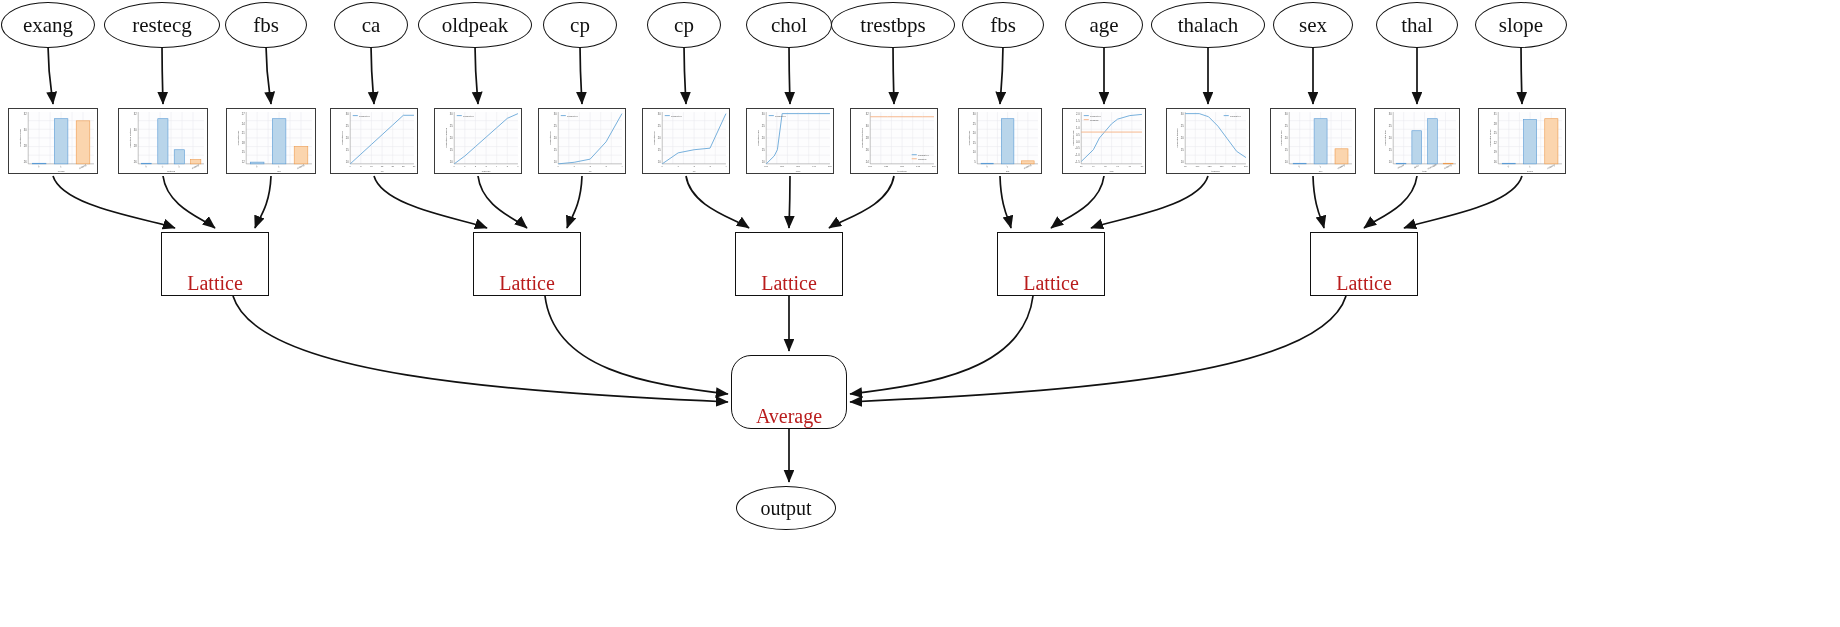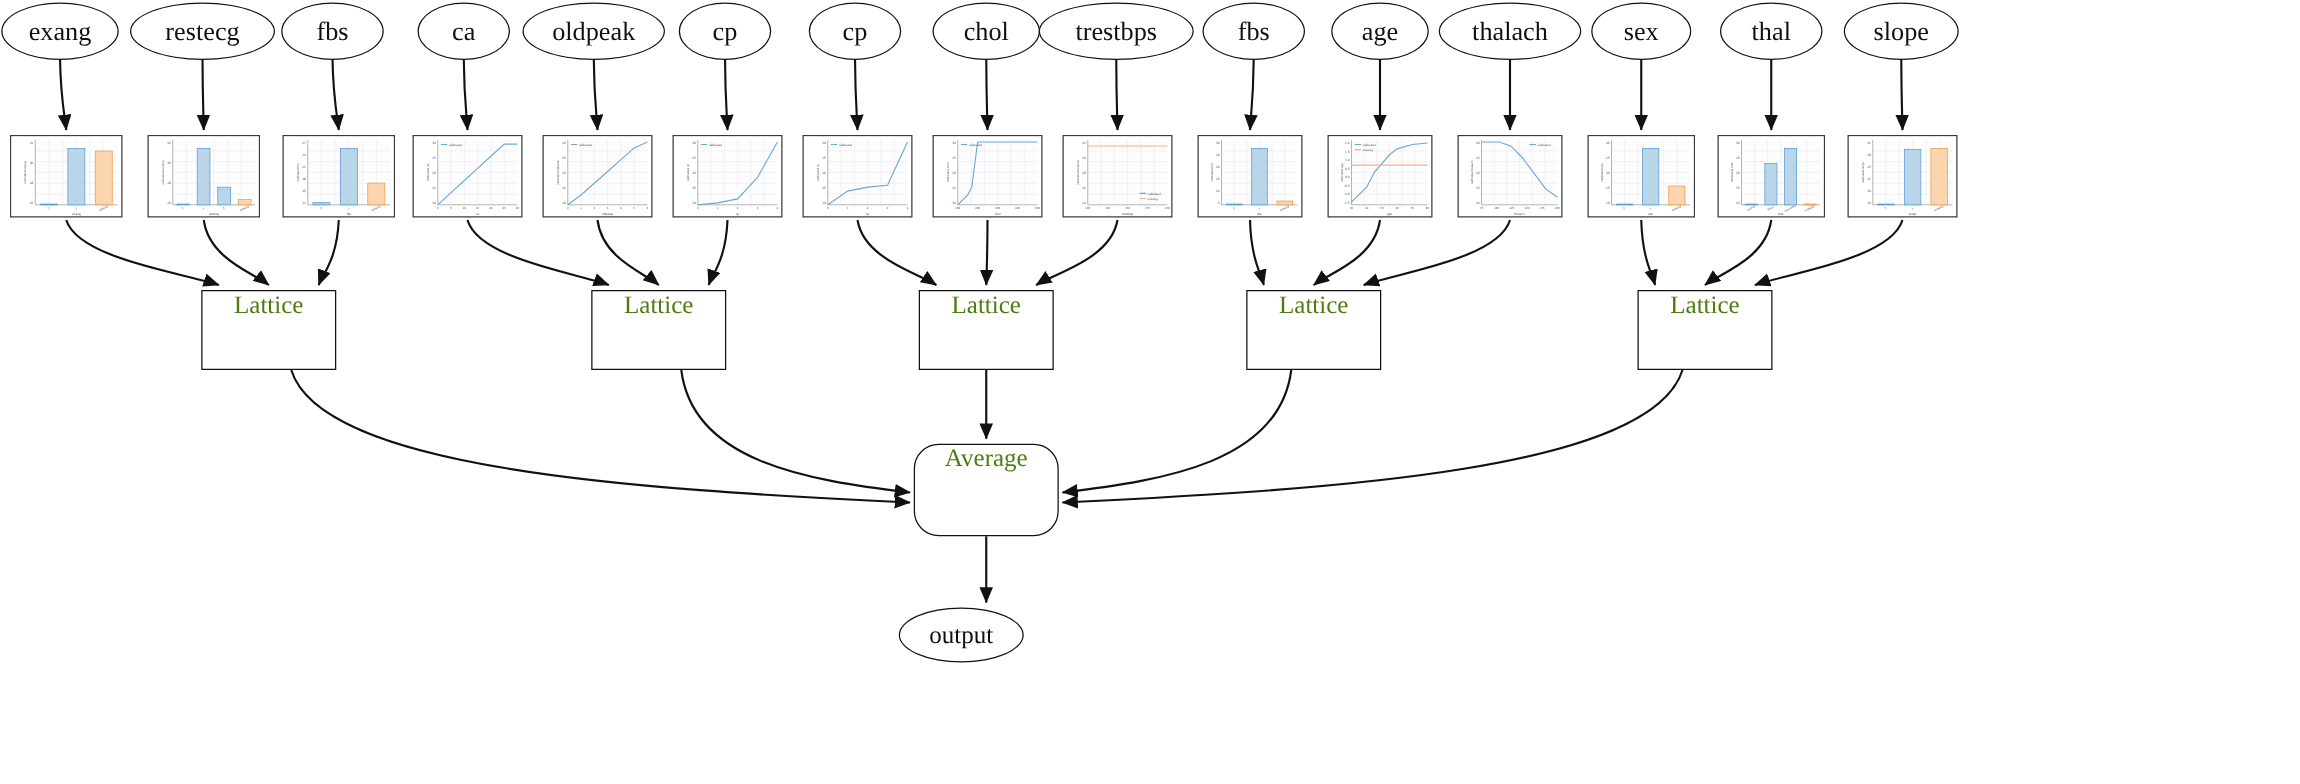--- a/index.html
+++ b/index.html
@@ -36,22 +36,22 @@
     overflow:hidden;
   }
   .plot-svg{display:block;width:100%;height:100%;}
 
   
   .box-node{
     position:absolute;
     border:1.6px solid #111;
     background:#fff;
     box-sizing:border-box;
-    display:flex;align-items:flex-start;justify-content:center;
-    font-size:20px;color:#4d7c0f;
+    display:flex;align-items:flex-end;justify-content:center;
+    font-size:20px;color:#b91c1c;
     font-family:"Liberation Serif", serif;
   }
   .output-node{
     position:absolute;
     border:1.6px solid #111;
     border-radius:50%;
     background:#fff;
     display:flex;align-items:center;justify-content:center;
     font-size:20px;color:#111;
     font-family:"Liberation Serif", serif;
@@ -694,17 +694,17 @@
       </div>
       <div class="box-node" style="left: 997px; top: 232px; width: 108px; height: 64px;">
         <span>Lattice</span>
       </div>
       <div class="box-node" style="left: 1310px; top: 232px; width: 108px; height: 64px;">
         <span>Lattice</span>
       </div>
       <div class="box-node" style="left: 731px; top: 355px; width: 116px; height: 74px; border-radius: 20px;">
         <span>Average</span>
       </div>
-      <div class="output-node" style="left: 719px; top: 486px; width: 100px; height: 44px; font-family: Liberation Serif, serif;">
+      <div class="output-node" style="left: 736px; top: 486px; width: 100px; height: 44px; font-family: Liberation Serif, serif;">
         <span>output</span>
       </div>
     </div>
 </div>
 
 </body></html>

